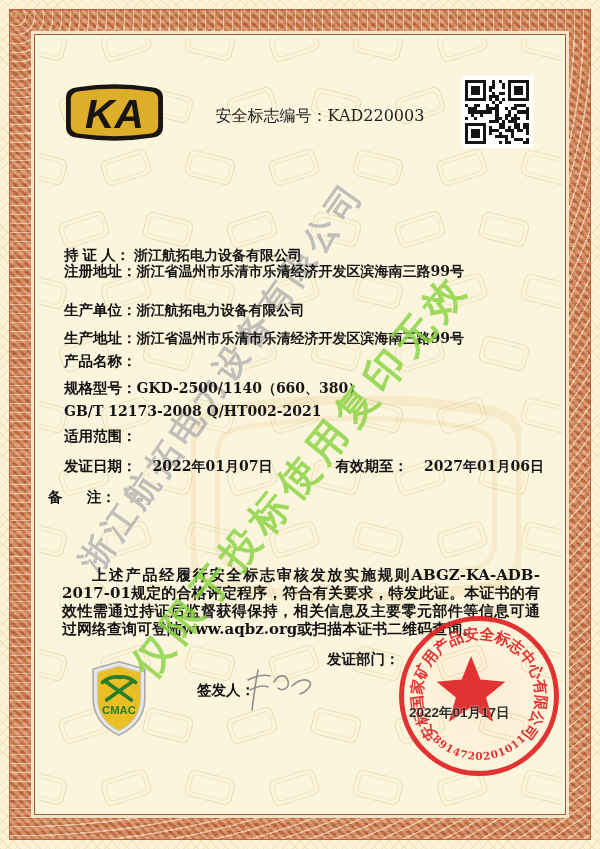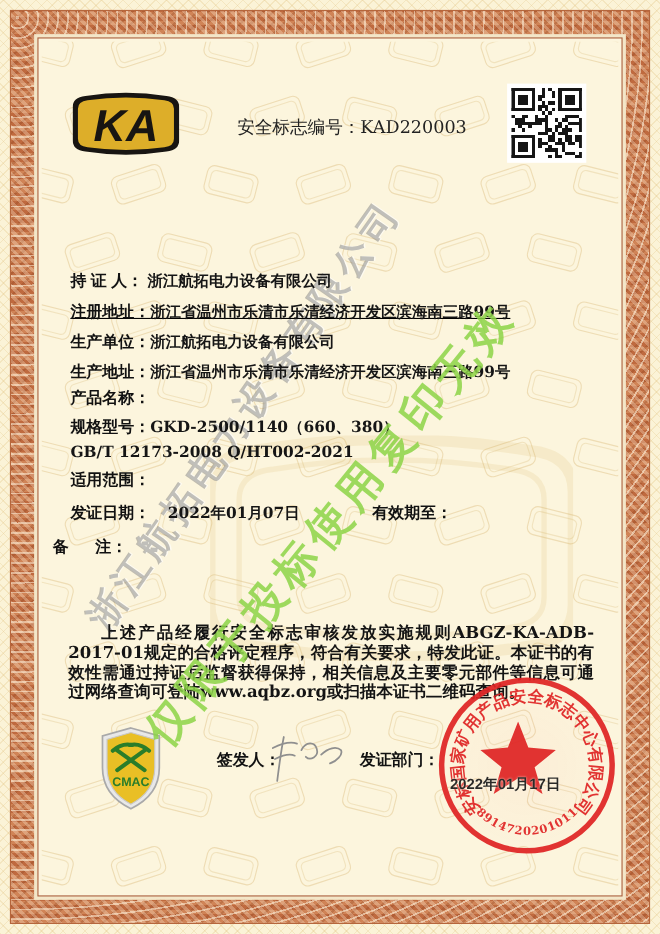--- a/index.html
+++ b/index.html
@@ -60,21 +60,21 @@
   .d-lab2{min-width:78px;}
   .remark-row{position:absolute;left:12px;top:452px;z-index:2;}
 
   .paragraph{position:absolute;left:26px;top:530px;width:478px;margin:0;text-indent:2em;text-align:justify;
     font-size:15px;font-weight:bold;line-height:18px;color:#141414;font-family:"DejaVu Serif",serif;z-index:2;}
 
   
   .cmac{position:absolute;left:52px;top:624px;width:62px;height:78px;z-index:2;}
   .signer-label,.dept-label{position:absolute;font-size:14.5px;font-weight:bold;color:#111;z-index:2;}
   .signer-label{left:161px;top:645px;}
-  .dept-label{left:291px;top:645px;}
+  .dept-label{left:291px;top:614px;}
   .signature{position:absolute;left:204px;top:624px;width:78px;height:56px;z-index:3;}
 
   .seal{position:absolute;left:361px;top:578px;width:164px;height:164px;z-index:7;opacity:.93;}
   .seal-ring{position:absolute;inset:2px;border:5px solid #e02525;border-radius:50%;
     background:radial-gradient(circle, rgba(255,80,80,.05), rgba(255,80,80,0));}
   .seal-star{position:absolute;left:38px;top:42px;width:72px;height:68px;}
   .seal-char{position:absolute;left:50%;top:50%;width:16px;margin-left:-8px;margin-top:-9px;height:18px;
     font-size:15px;font-weight:bold;color:#e02525;text-align:center;line-height:18px;}
   .seal-ser{position:absolute;left:50%;top:50%;width:10px;margin-left:-5px;margin-top:-6px;height:12px;
     font-size:10.5px;font-weight:bold;color:#e02525;text-align:center;line-height:12px;font-family:"DejaVu Serif",serif;}
@@ -507,21 +507,21 @@
           <rect x="2" y="16" width="3" height="3" fill="#151515"></rect>
         </svg>
     </div>
 
 
     <div id="fields">
         <div class="field-row" style="top: 210px;">
           <span class="f-label">持 证 人：</span>
           <span class="f-value">浙江航拓电力设备有限公司</span>
         </div>
-        <div class="field-row" style="top: 238px; text-decoration: underline;">
+        <div class="field-row" style="top: 226px;">
           <span class="f-label">注册地址：</span>
           <span class="f-value">浙江省温州市乐清市乐清经济开发区滨海南三路99号</span>
         </div>
         <div class="field-row" style="top: 265px;">
           <span class="f-label">生产单位：</span>
           <span class="f-value">浙江航拓电力设备有限公司</span>
         </div>
         <div class="field-row" style="top: 293px;">
           <span class="f-label">生产地址：</span>
           <span class="f-value">浙江省温州市乐清市乐清经济开发区滨海南三路99号</span>
@@ -538,20 +538,21 @@
         </div>
         <div class="field-row" style="top: 391px;">
           <span class="f-label">适用范围：</span>
         </div>
       </div>
 
     <div class="dates-row">
       <span class="f-label">发证日期：</span>
       <span class="f-value d-val1">2022年01月07日</span>
       <span class="f-label d-lab2">有效期至：</span>
+      <span class="f-value">2027年01月06日</span>
     </div>
 
     <div class="remark-row">
       <span class="f-label">备      注：</span>
     </div>
 
     <p class="paragraph">上述产品经履行安全标志审核发放实施规则ABGZ-KA-ADB-2017-01规定的合格评定程序，符合有关要求，特发此证。本证书的有效性需通过持证后监督获得保持，相关信息及主要零元部件等信息可通过网络查询可登陆www.aqbz.org或扫描本证书二维码查询。</p>
 
     <svg class="cmac" viewBox="0 0 60 74">
       <path d="M30,1 L55,8 L55,36 Q55,60 30,72 Q5,60 5,36 L5,8 Z" fill="#e8e8e8" stroke="#a9a9a9" stroke-width="1.5"></path>

